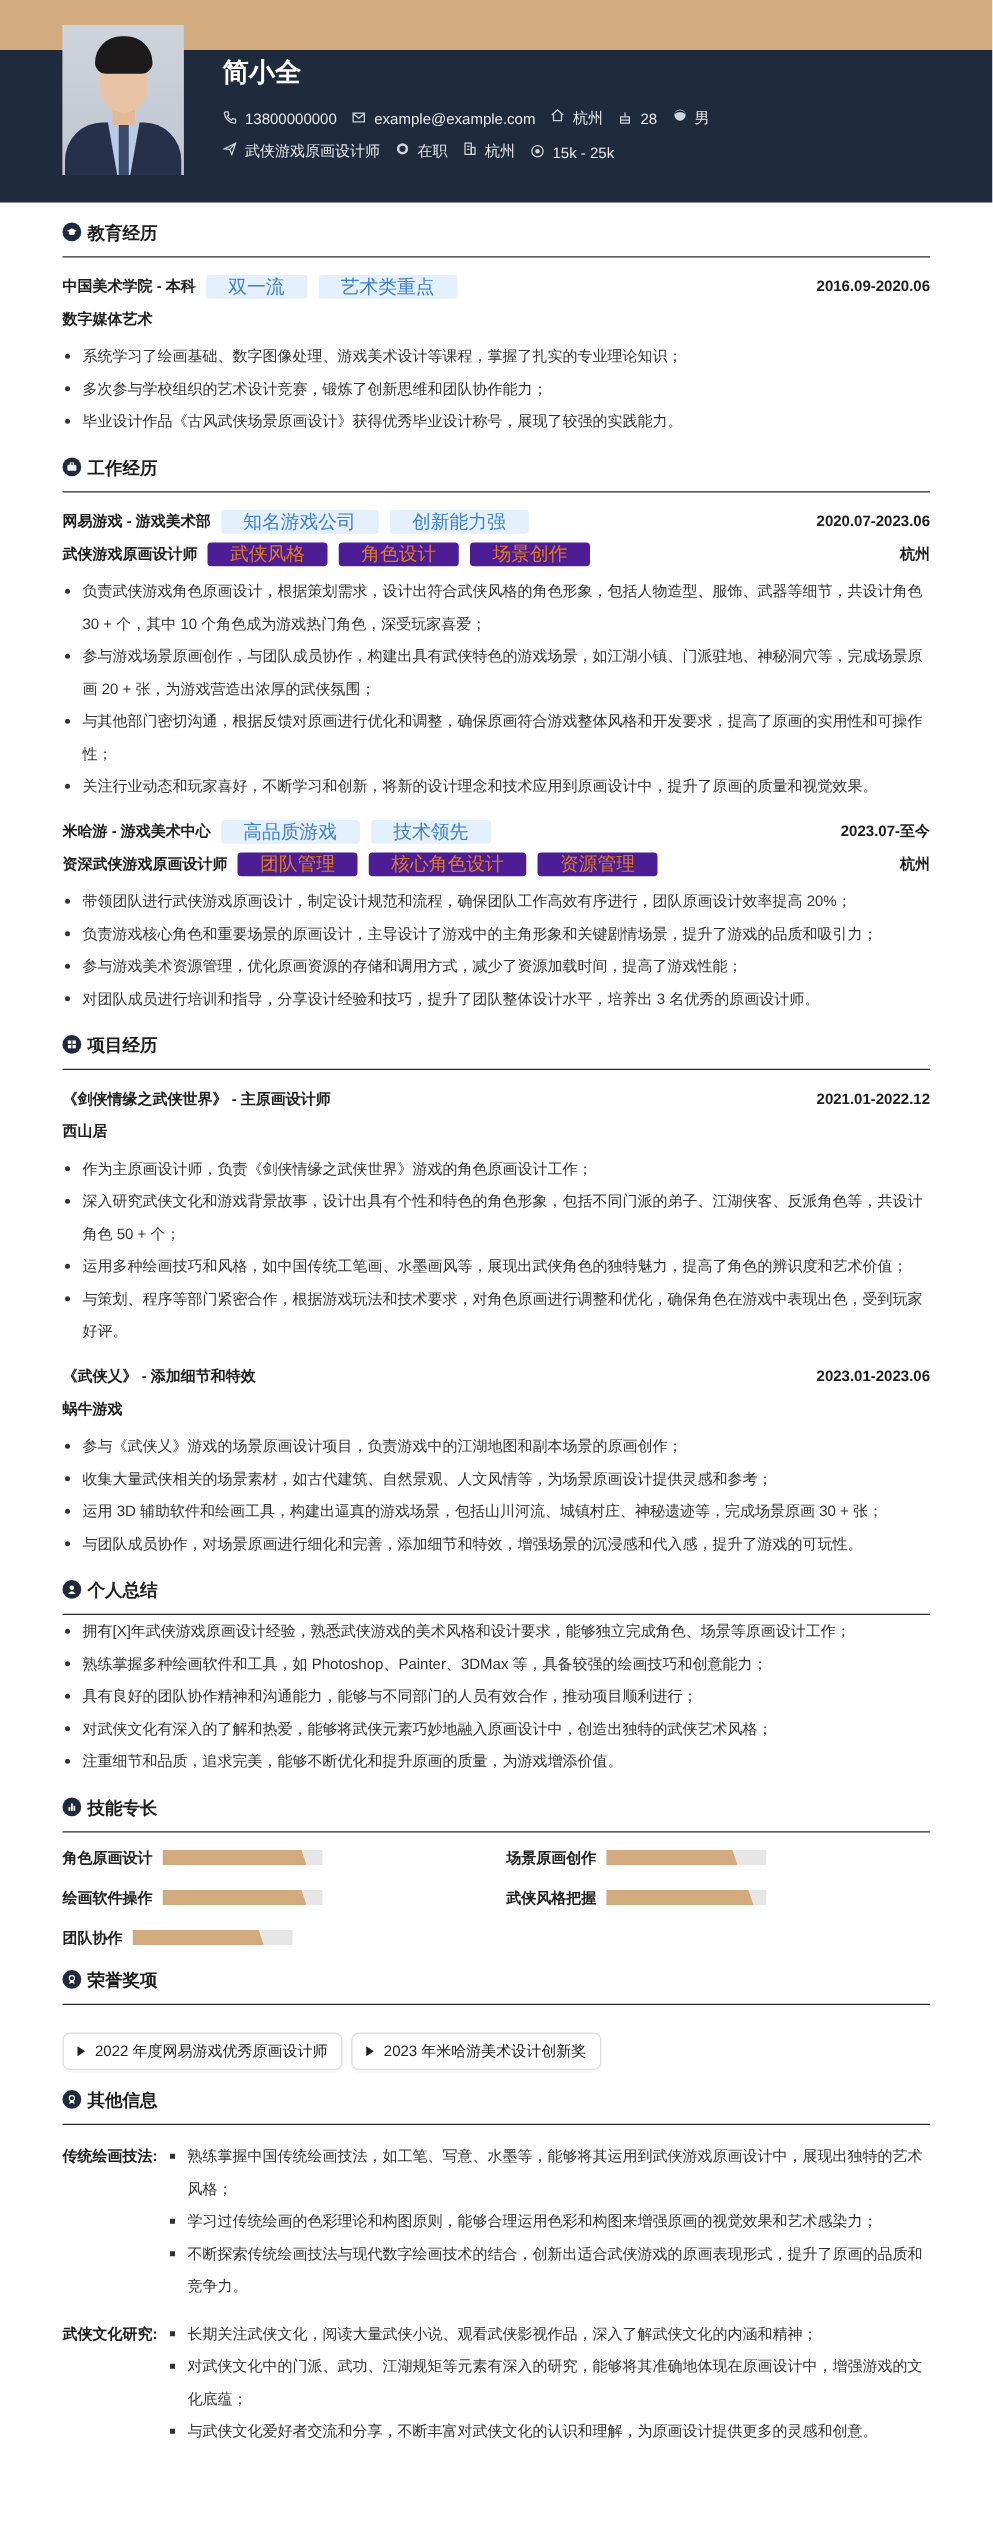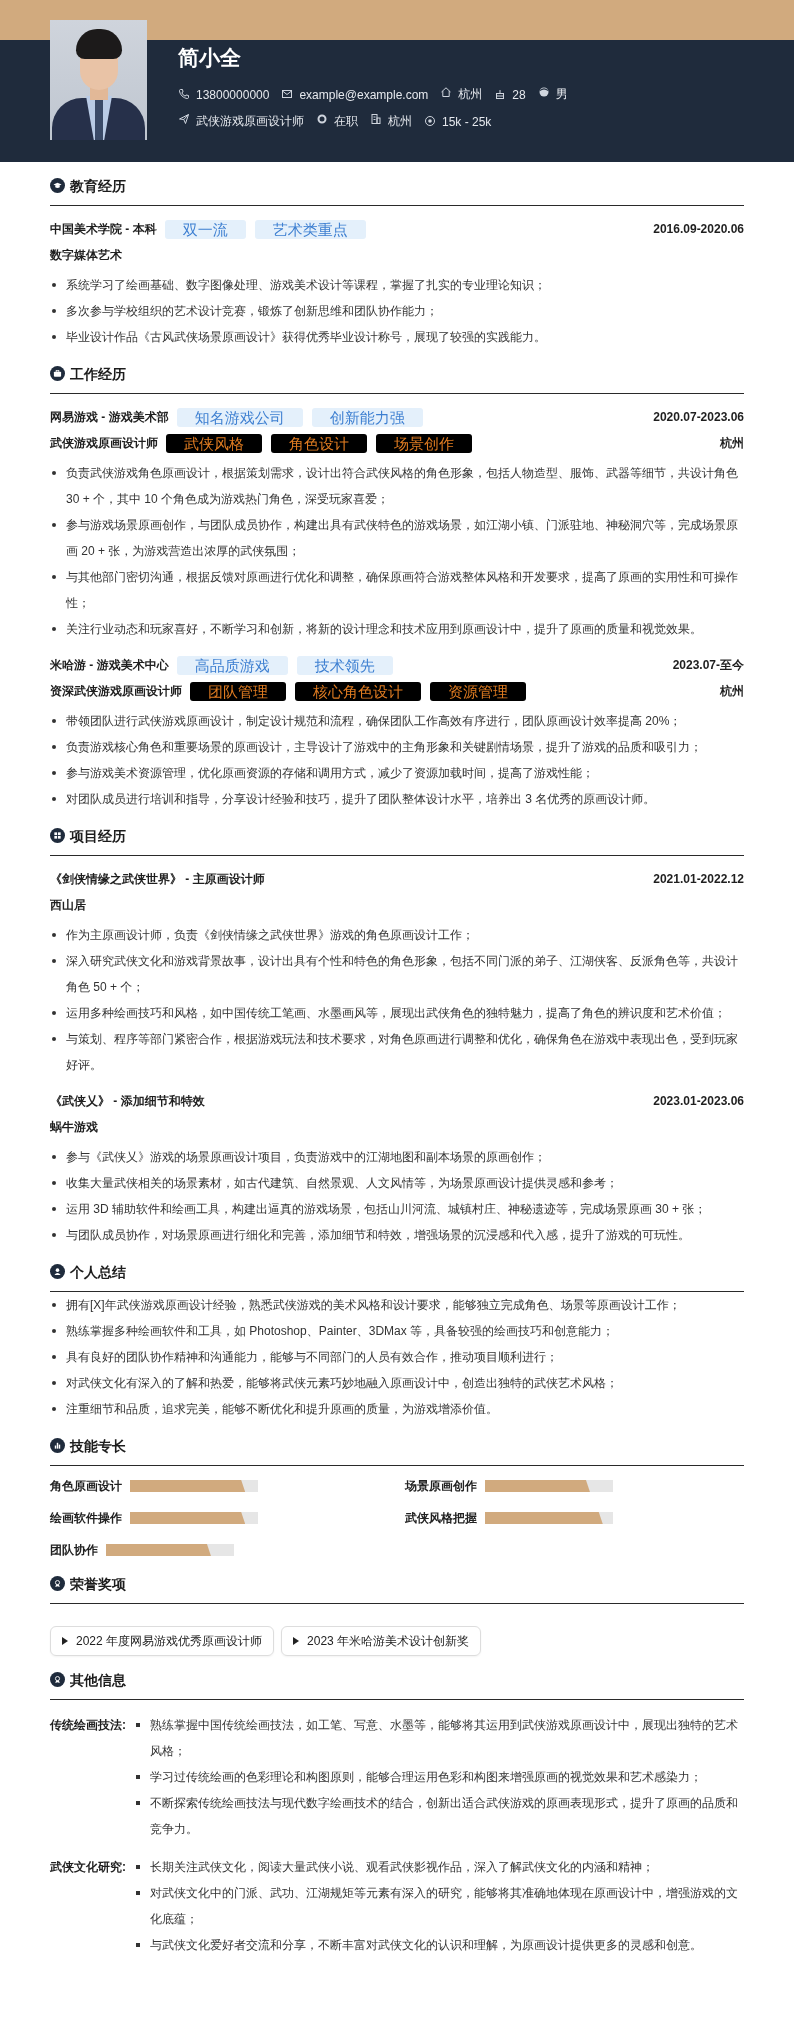--- a/index.html
+++ b/index.html
@@ -33,21 +33,21 @@
     .section-icon svg { width: 9px; height: 9px; }
     .section-name { font-size: 14px; font-weight: bold; color: #1d1d1d; }
 
     .entry { margin-top: 12px; }
     .entry-head { display: flex; align-items: center; justify-content: space-between; height: 22px; }
     .entry-left { display: flex; align-items: center; }
     .entry-title { font-size: 12px; font-weight: bold; color: #1f1f1f; margin-right: 8px; }
     .entry-date { font-size: 12px; font-weight: bold; color: #1f1f1f; }
     .tag { font-size: 15px; padding: 2px 18px; border-radius: 3px; margin-right: 9px; line-height: 15px; }
     .tag.blue { background: #e4f0fb; color: #3d7fd1; }
-    .tag.orange { background: #000000; color: #e07c21; }
+    .tag.orange { background: #4c1d95; color: #e07c21; }
     .entry-sub { display: flex; align-items: center; justify-content: space-between; height: 22px; margin-top: 4px; }
     .entry-sub .sub-title { font-size: 12px; font-weight: bold; color: #1f1f1f; margin-right: 8px; }
     .entry-sub .loc { font-size: 12px; font-weight: bold; color: #1f1f1f; }
 
     ul.bullets { list-style: none; margin-top: 6px; }
     ul.bullets li { position: relative; padding-left: 16px; font-size: 12px; line-height: 26px; color: #333; }
     ul.bullets li::before { content: ""; position: absolute; left: 2px; top: 11px; width: 4px; height: 4px; background: #333; border-radius: 50%; }
 
     .skills { display: grid; grid-template-columns: 355px 355px; row-gap: 12px; margin-top: 10px; }
     .skill { display: flex; align-items: center; height: 20px; }

